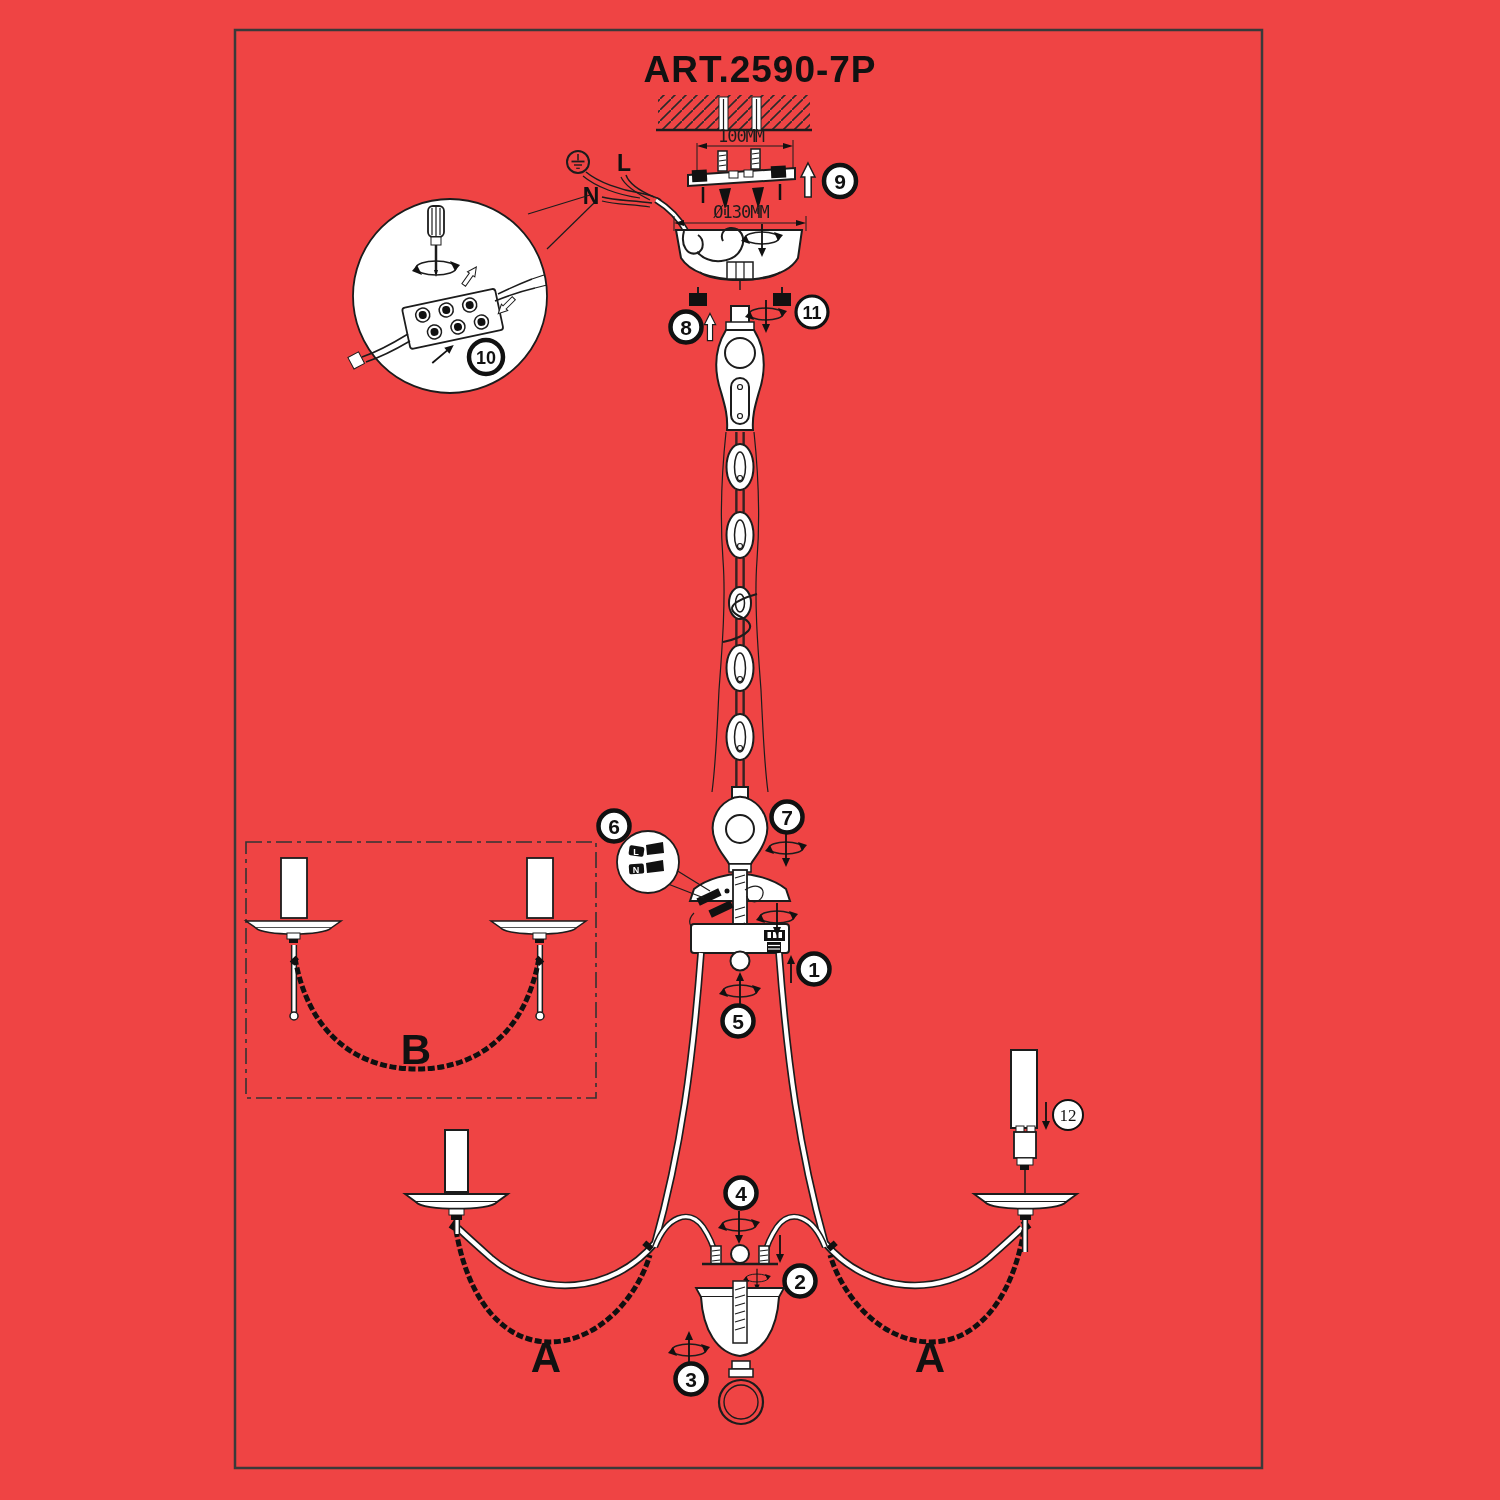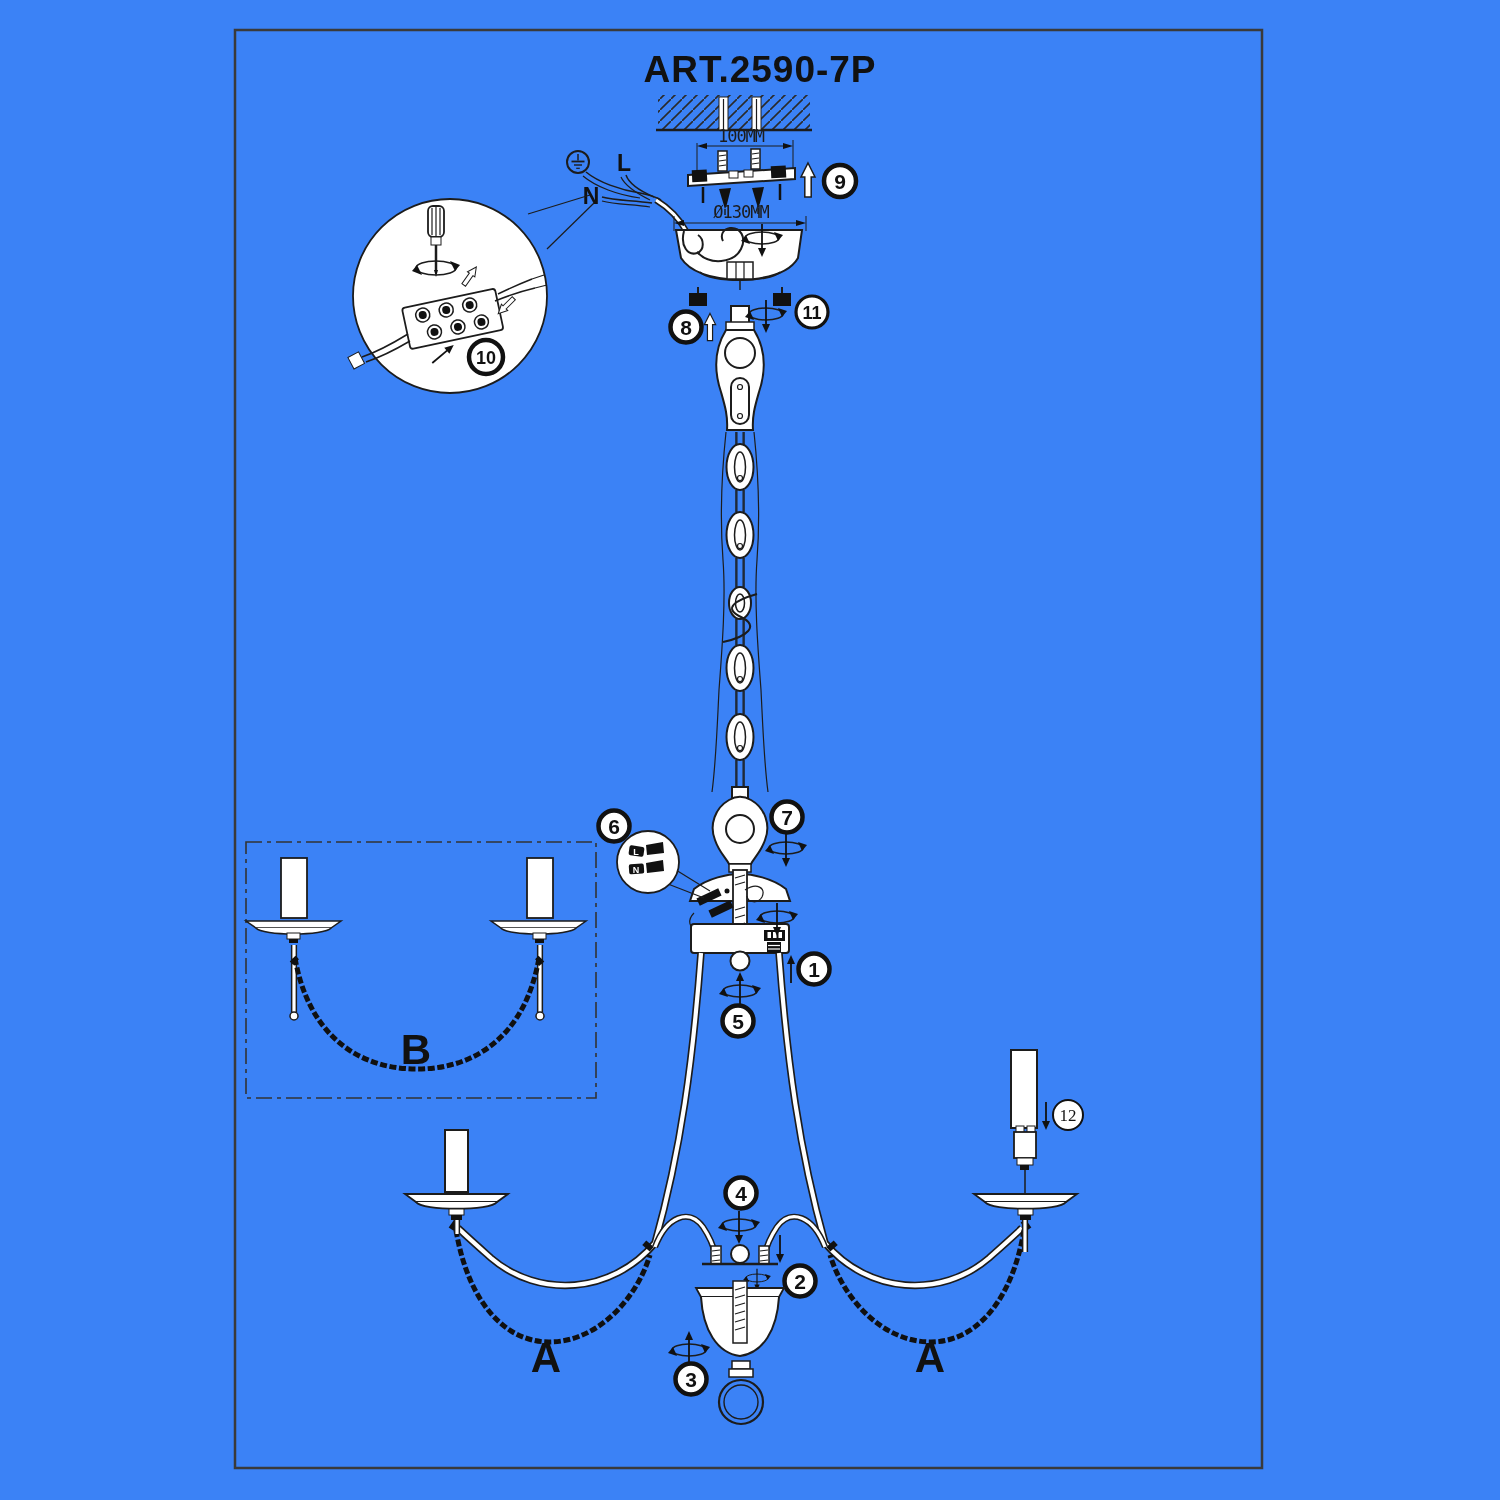--- a/index.html
+++ b/index.html
@@ -1,16 +1,16 @@
 <!DOCTYPE html>
 <html><head>
 <meta charset="utf-8">
 <style>
   html,body{margin:0;padding:0;background:#ffffff;}
-  #stage{position:relative;width:1500px;height:1500px;background:#3b82f6;font-family:"Liberation Sans",sans-serif;}
+  #stage{position:relative;width:1500px;height:1500px;background:#ef4444;font-family:"Liberation Sans",sans-serif;}
   svg{position:absolute;left:0;top:0;}
   
   .ln   {fill:none;stroke:#1c1c1c;stroke-width:2;}
   .ln15 {fill:none;stroke:#1c1c1c;stroke-width:1.5;}
   .ln12 {fill:none;stroke:#1c1c1c;stroke-width:1.2;}
   .ln25 {fill:none;stroke:#1c1c1c;stroke-width:2.5;}
   .fillw  {fill:#ffffff;stroke:#1c1c1c;stroke-width:2;}
   .fillw18{fill:#ffffff;stroke:#1c1c1c;stroke-width:1.8;}
   .fillw15{fill:#ffffff;stroke:#1c1c1c;stroke-width:1.5;}
   .fillw1 {fill:#ffffff;stroke:#1c1c1c;stroke-width:1;}

